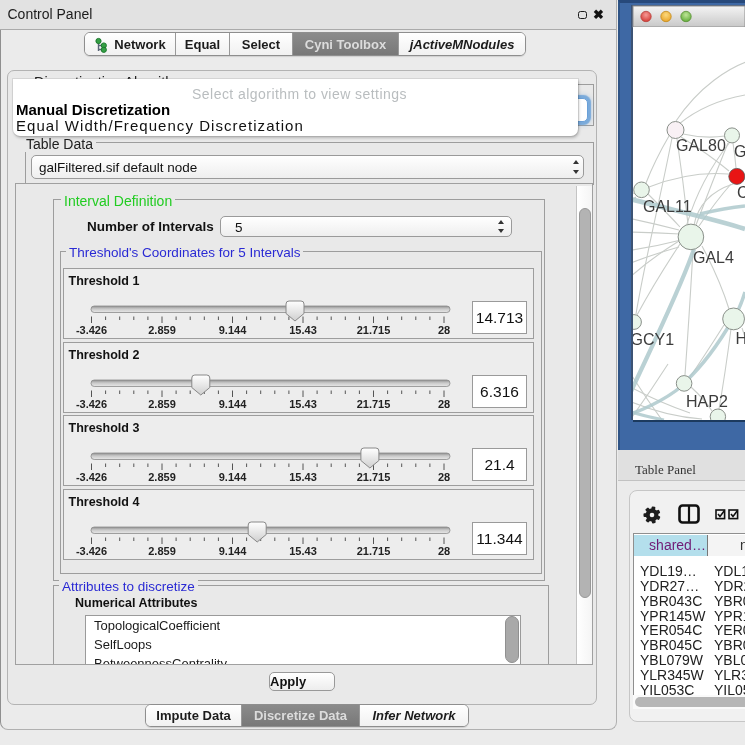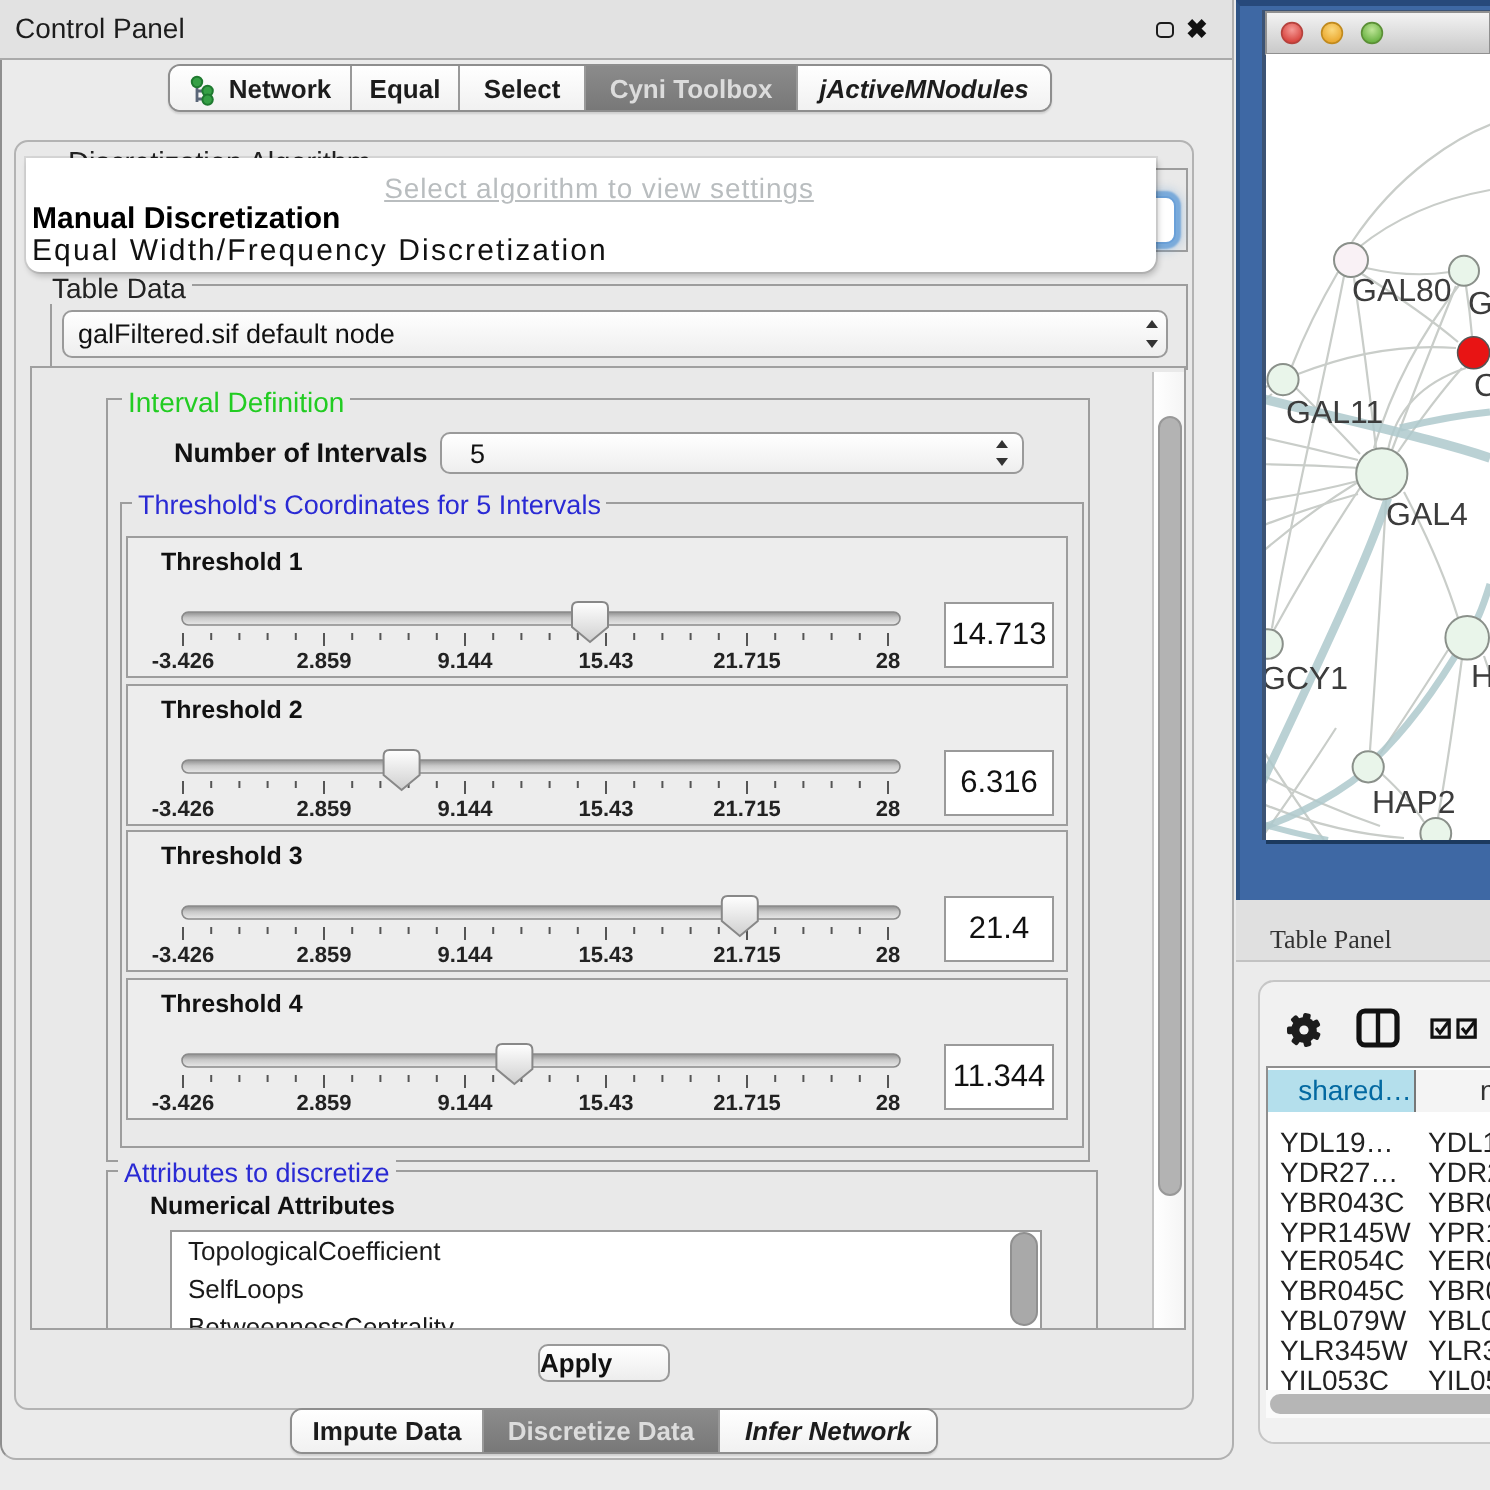--- a/index.html
+++ b/index.html
@@ -29,40 +29,40 @@
 .combo .txt{position:absolute;left:7px;top:50%;transform:translateY(-50%);}
 .arr{position:absolute;width:0;height:0;border-left:3.5px solid transparent;border-right:3.5px solid transparent;}
 .arr.up{border-bottom:4.5px solid #333;}
 .arr.dn{border-top:4.5px solid #333;}
 
 #scrollpane{left:15px;top:183px;width:578px;height:482px;border:1px solid #a0a0a0;background:#e9e9e9;box-sizing:border-box;overflow:hidden;}
 #vtrack{left:560px;top:2px;width:16px;height:478px;background:linear-gradient(90deg,#ffffff,#f4f4f4);border-left:1px solid #c4c4c4;}
 #vthumb{left:2px;top:22px;width:12px;height:390px;background:#b3b3b3;border:1px solid #989898;border-radius:7px;box-sizing:border-box;}
 
 .tpanel{position:absolute;left:47px;width:471px;height:71px;border:1px solid #9d9d9d;background:#ededed;box-sizing:border-box;}
-.tpanel .tt{position:absolute;left:4.5px;top:5px;font-size:12.5px;font-weight:bold;color:#111;margin-left:12px;}
+.tpanel .tt{position:absolute;left:4.5px;top:5px;font-size:12.5px;font-weight:bold;color:#111;}
 .tpanel .fld{position:absolute;left:408px;top:32px;width:55px;height:33px;background:#fff;border:1px solid #9a9a9a;box-sizing:border-box;font-size:15.5px;color:#111;display:flex;align-items:center;justify-content:center;}
 .tpanel svg{position:absolute;left:0;top:0;}
 
 #attrlist{background:#fff;border:1px solid #9a9a9a;font-size:13px;color:#1a1a1a;box-sizing:border-box;}
 #attrlist div{padding:2px 0 2px 8px;line-height:15px;}
 
 #applybtn{left:269px;top:672px;width:66px;height:19px;background:linear-gradient(#ffffff,#ededed);border:1px solid #999;border-radius:5px;box-sizing:border-box;text-align:left;font-size:13px;font-weight:bold;color:#111;line-height:17px;}
 
 #popup{left:13px;top:79px;width:565px;height:57px;background:#fff;border-radius:0 0 7px 7px;box-shadow:0 0 0 1px rgba(0,0,0,0.08), 1px 2px 3px rgba(0,0,0,0.22);}
-#popup .hint{position:absolute;left:4px;top:7px;width:100%;text-align:center;color:#b9bdbf;font-size:14px;letter-spacing:0.45px;text-decoration:underline;}
+#popup .hint{position:absolute;left:4px;top:7px;width:100%;text-align:center;color:#b9bdbf;font-size:14px;letter-spacing:0.45px;}
 #popup .i1{position:absolute;left:3px;top:22px;font-size:15px;font-weight:bold;color:#000;}
 #popup .i2{position:absolute;left:3px;top:38px;font-size:15px;letter-spacing:1.05px;color:#111;}
 
 #bluebg{left:618px;top:0;width:127px;height:450px;background:#3e68a4;border-top:3px solid #27497b;border-left:2px solid #2e5385;box-sizing:border-box;}
 #tpband{left:618px;top:450px;width:127px;height:31px;background:#e0e0e0;border-bottom:1px solid #c2c2c2;box-sizing:border-box;}
 #tpband .t{position:absolute;left:17px;top:12px;font-size:13px;color:#333;font-family:Liberation Serif, serif;}
 #browser{left:629px;top:490px;width:130px;height:232px;background:#f1f1f1;border:1px solid #c6c6c6;border-radius:8px;box-sizing:border-box;}
 #tblwrap{left:633px;top:533px;width:112px;height:176px;background:#fff;border:1px solid #8f8f8f;border-right:none;box-sizing:border-box;overflow:hidden;}
-.hdr1{position:absolute;left:0;top:1px;width:74px;height:21px;background:#b4dfec;border-right:1px solid #777;box-sizing:border-box;text-align:center;text-indent:14px;font-size:14px;color:#0369a1;line-height:21px;}
+.hdr1{position:absolute;left:0;top:1px;width:74px;height:21px;background:#b4dfec;border-right:1px solid #777;box-sizing:border-box;text-align:center;text-indent:14px;font-size:14px;color:#701a75;line-height:21px;}
 .hdr2{position:absolute;left:74px;top:1px;width:60px;height:21px;background:#f4f4f4;box-sizing:border-box;font-size:14px;color:#333;line-height:21px;padding-left:32px;}
 .trow{position:absolute;left:0;width:200px;height:15px;font-size:14px;color:#222;line-height:15px;}
 .trow b{font-weight:normal;position:absolute;left:6px;}
 .trow i{font-style:normal;position:absolute;left:80px;}
 #hscroll{left:633px;top:695px;width:112px;height:14px;background:#fafafa;}
 #hthumb{position:absolute;left:2px;top:2px;width:116px;height:10px;background:#b6b6b6;border-radius:5px;}
 </style>
 </head>
 <body>
 <div id="root">

